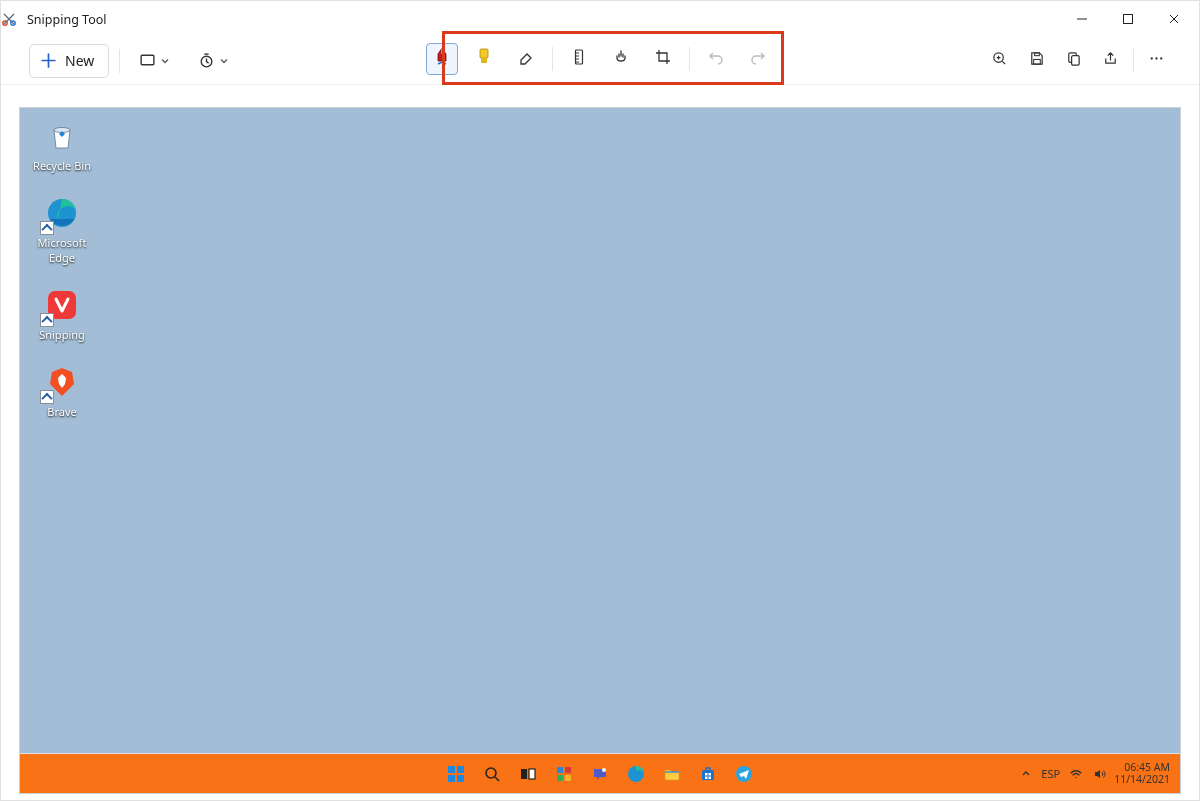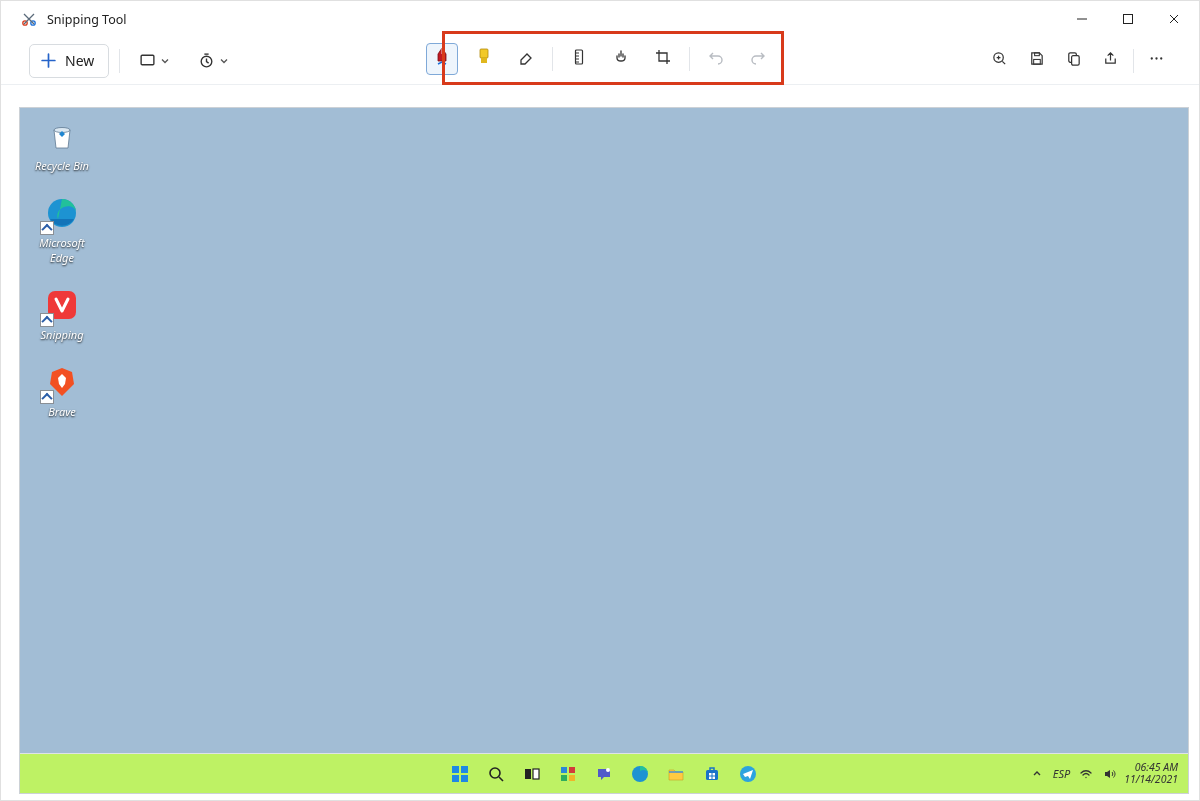--- a/index.html
+++ b/index.html
@@ -5,21 +5,21 @@
   * { box-sizing: border-box; }
   html, body {
     margin:0; padding:0; width:1200px; height:801px;
     font-family: "Segoe UI", system-ui, sans-serif;
     background:#ffffff; overflow:hidden;
     color:#1b1b1b;
   }
   .window { position:relative; width:1200px; height:801px; border:1px solid #e0e0e0; }
   
   .titlebar {
-    height:36px; display:flex; align-items:center; padding:0 2px 0 20px;
+    height:36px; display:flex; align-items:center; padding:0 2px 0 0;
     font-size:12.5px; color:#222;
   }
   .titlebar .app-icon {
     width:16px; height:16px; margin-right:10px;
   }
   .title-spacer { flex:1; }
   .win-btn {
     width:46px; height:32px; display:flex; align-items:center; justify-content:center;
     color:#222;
   }
@@ -55,21 +55,21 @@
   .highlight-rect {
     position:absolute;
     left:441px; top:30px; width:342px; height:54px;
     border:3px solid #d83a1b; pointer-events:none; z-index:50;
   }
   .right-tools { margin-left:auto; display:flex; align-items:center; gap:8px; }
   .disabled { color:#b8bcc2; }
   
   .canvas {
     position:relative; height:calc(100% - 36px - 48px);
-    padding:22px 10px 6px 18px; background:#ffffff;font-style:italic;
+    padding:22px 18px 6px 18px; background:#ffffff;
   }
   .shot {
     width:100%; height:100%; border:1px solid #ccd1d6; background:#ffffff;
     position:relative; overflow:hidden;
   }
   .desktop-bg {
     position:absolute; inset:0;
     background:#a2bdd5;
     background-image: radial-gradient(rgba(255,255,255,0.25) 0.5px, transparent 0.5px);
     background-size:4px 4px;
@@ -90,21 +90,21 @@
     position:absolute; left:-2px; bottom:-2px; width:14px; height:14px;
     background:#fff; border:1px solid #8a8f95; display:flex; align-items:center; justify-content:center;
   }
   .shortcut::after {
     content:""; width:6px; height:6px; border-left:2px solid #2b5ea8; border-top:2px solid #2b5ea8;
     transform:rotate(45deg) translate(1px,1px);
   }
   
   .taskbar {
     position:absolute; left:0; right:0; bottom:0; height:40px;
-    background:#bef264; border-top:1px solid #dfe3e8;
+    background:#f97316; border-top:1px solid #dfe3e8;
     display:flex; align-items:center; justify-content:center;
   }
   .task-center { display:flex; align-items:center; gap:10px; }
   .task-item {
     width:26px; height:26px; border-radius:3px; display:flex; align-items:center; justify-content:center;
   }
   .task-right {
     position:absolute; right:10px; top:0; bottom:0; display:flex; align-items:center; gap:8px;
     font-size:11px; color:#333;
   }

